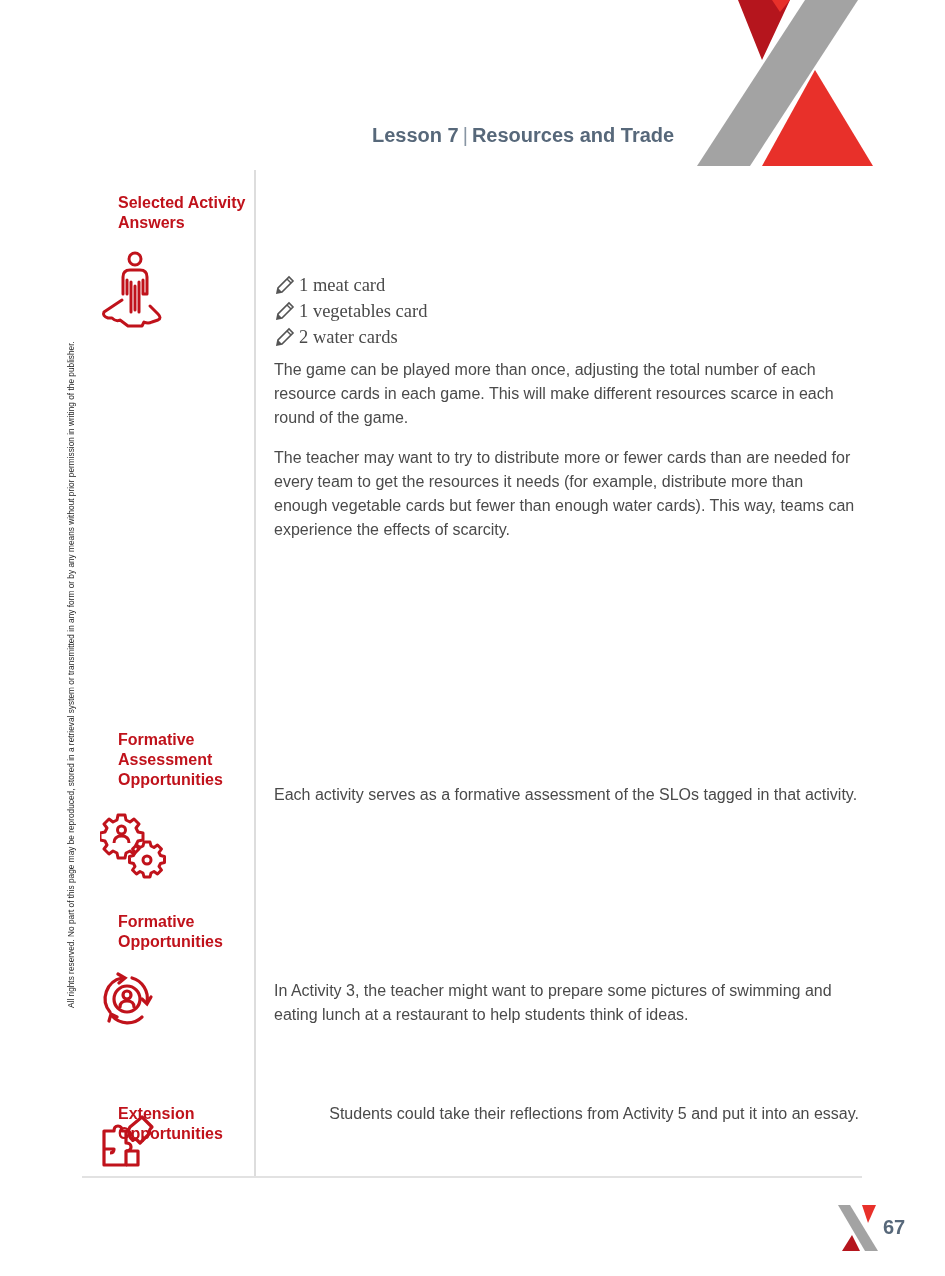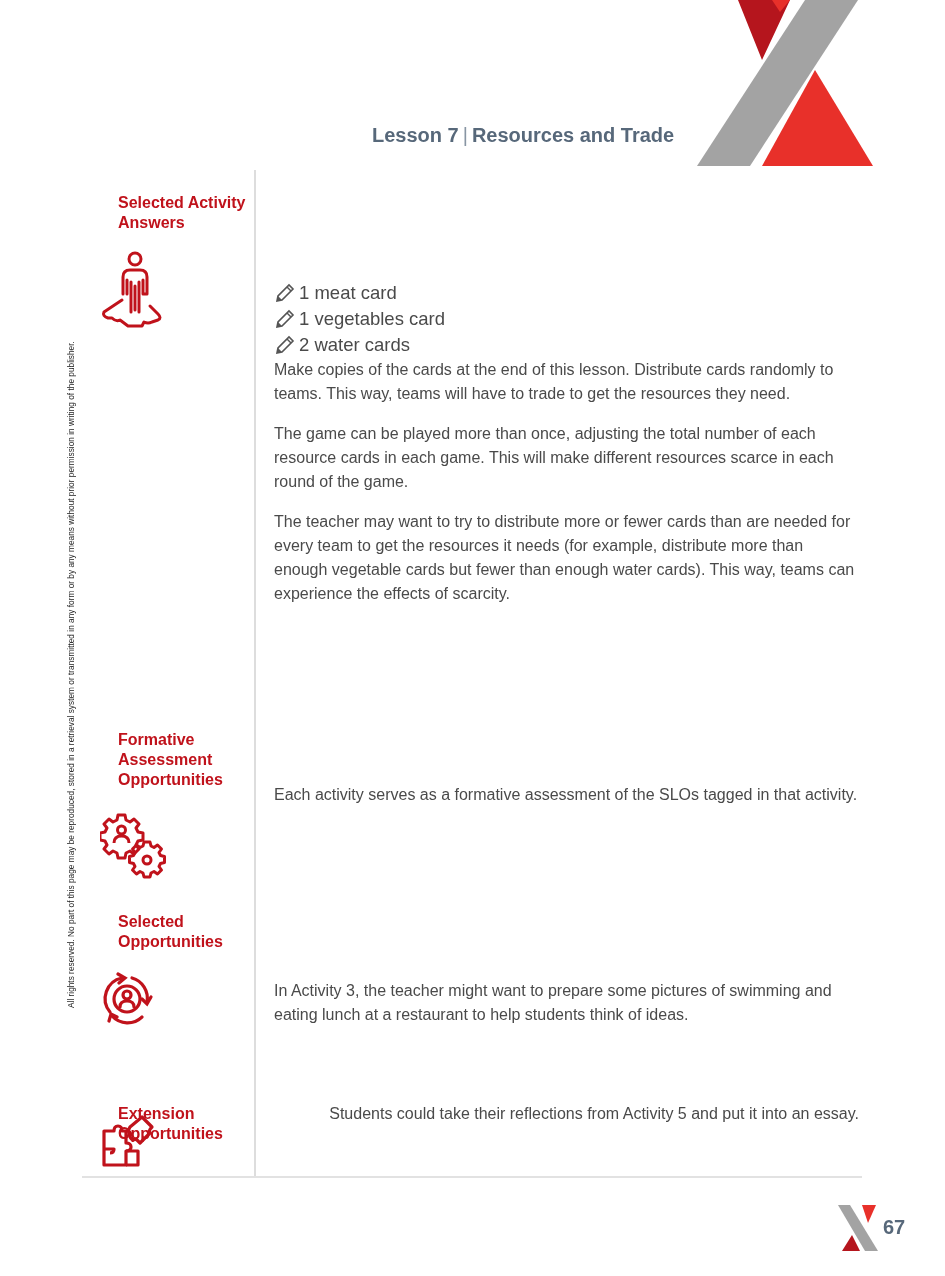--- a/index.html
+++ b/index.html
@@ -24,21 +24,21 @@
   .sec-head {
     position: absolute; left: 118px; width: 150px;
     color: #c0121b; font-weight: bold; font-size: 16px; line-height: 20px;
   }
   .sec-icon { position: absolute; left: 100px; }
   .body-text {
     position: absolute; left: 274px; width: 585px;
     color: #4a4a4a; font-size: 16px; line-height: 24px;
   }
   .body-text p { margin: 0 0 16px 0; }
-  .pencil-list { position: absolute; left: 274px; top: 280px; }
+  .pencil-list { position: absolute; left: 274px; top: 272px; font-family: Liberation Serif, serif; }
   .pencil-item { display: flex; align-items: center; height: 26px; font-size: 18.5px; color: #4a4a4a; }
   .pencil-item svg { margin-right: 3px; }
   .page-logo { position: absolute; left: 838px; top: 1205px; width: 44px; height: 46px; }
   .page-num { position: absolute; left: 883px; top: 1216px; font-size: 20px; font-weight: bold; color: #57687a; }
 </style>
 </head>
 <body>
 
 <svg class="corner-logo" viewBox="0 0 200 170">
   <polygon points="48,0 100,0 72,60" fill="#b5151d"></polygon>
@@ -86,36 +86,35 @@
     <svg width="22" height="22" viewBox="0 0 22 22">
         <path d="M3 19 L4 14 L15 3 L19 7 L8 18 Z" fill="none" stroke="#555" stroke-width="1.6"></path>
         <path d="M3 19 L4 14 L8 18 Z" fill="#555"></path>
         <path d="M13 5 L17 9" stroke="#555" stroke-width="1.4"></path>
       </svg>
     <span>2 water cards</span>
   </div>
 </div>
 
 <div class="body-text" style="top:358px;">
-  <p>Make copies of the cards at the end of this lesson.  Distribute cards randomly to teams.  This way, teams will have to trade to get the resources they need.</p>
   <p>The game can be played more than once, adjusting the total number of each resource cards in each game.  This will make different resources scarce in each round of the game.</p>
   <p>The teacher may want to try to distribute more or fewer cards than are needed for every team to get the resources it needs (for example, distribute more than enough vegetable cards but fewer than enough water cards).  This way, teams can experience the effects of scarcity.</p>
 </div>
 
 <div class="sec-head" style="top:730px;">Formative Assessment Opportunities</div>
 <svg class="sec-icon" style="top:812px;" width="68" height="68" viewBox="0 0 68 68" fill="none" stroke="#c0121b" stroke-width="3" stroke-linejoin="round">
   <path d="M18 3 h7 l1 5 l4 2 l4 -3 l5 5 l-3 4 l2 4 l5 1 v7 l-5 1 l-2 4 l3 4 l-5 5 l-4 -3 l-4 2 l-1 5 h-7 l-1 -5 l-4 -2 l-4 3 l-5 -5 l3 -4 l-2 -4 l-5 -1 v-7 l5 -1 l2 -4 l-3 -4 l5 -5 l4 3 l4 -2 z"></path>
   <circle cx="21.5" cy="18" r="4"></circle>
   <path d="M14 31 Q14 24 21.5 24 Q29 24 29 31"></path>
   <path d="M44 30 h6 l1 4 l3 1.5 l3.5 -2.5 l4 4 l-2.5 3.5 l1.5 3 l4 1 v6 l-4 1 l-1.5 3 l2.5 3.5 l-4 4 l-3.5 -2.5 l-3 1.5 l-1 4 h-6 l-1 -4 l-3 -1.5 l-3.5 2.5 l-4 -4 l2.5 -3.5 l-1.5 -3 l-4 -1 v-6 l4 -1 l1.5 -3 l-2.5 -3.5 l4 -4 l3.5 2.5 l3 -1.5 z"></path>
   <circle cx="47" cy="48" r="4"></circle>
 </svg>
 <div class="body-text" style="top:783px;">Each activity serves as a formative assessment of the SLOs tagged in that activity.</div>
 
-<div class="sec-head" style="top:912px;">Selected Opportunities</div>
+<div class="sec-head" style="top:912px;">Formative Opportunities</div>
 <svg class="sec-icon" style="top:972px;" width="54" height="54" viewBox="0 0 54 54" fill="none" stroke="#c0121b" stroke-width="3.2" stroke-linecap="round">
   <path d="M10 40 A21 21 0 0 1 22 6"></path>
   <path d="M18 2 L25 6 L19 11"></path>
   <path d="M32 6 A21 21 0 0 1 47 30"></path>
   <path d="M51 25 L47 32 L42 27"></path>
   <path d="M42 45 A21 21 0 0 1 12 44"></path>
   <path d="M9 49 L11 42 L17 45"></path>
   <circle cx="27" cy="27" r="13"></circle>
   <circle cx="27" cy="23" r="4"></circle>
   <path d="M20 35 Q20 29 27 29 Q34 29 34 35"></path>

